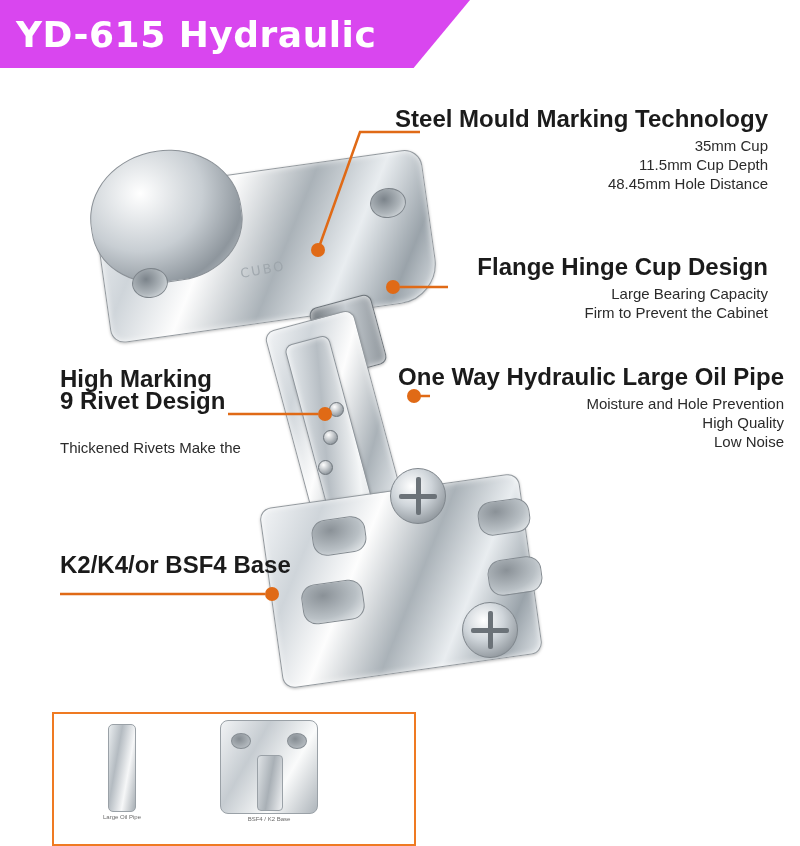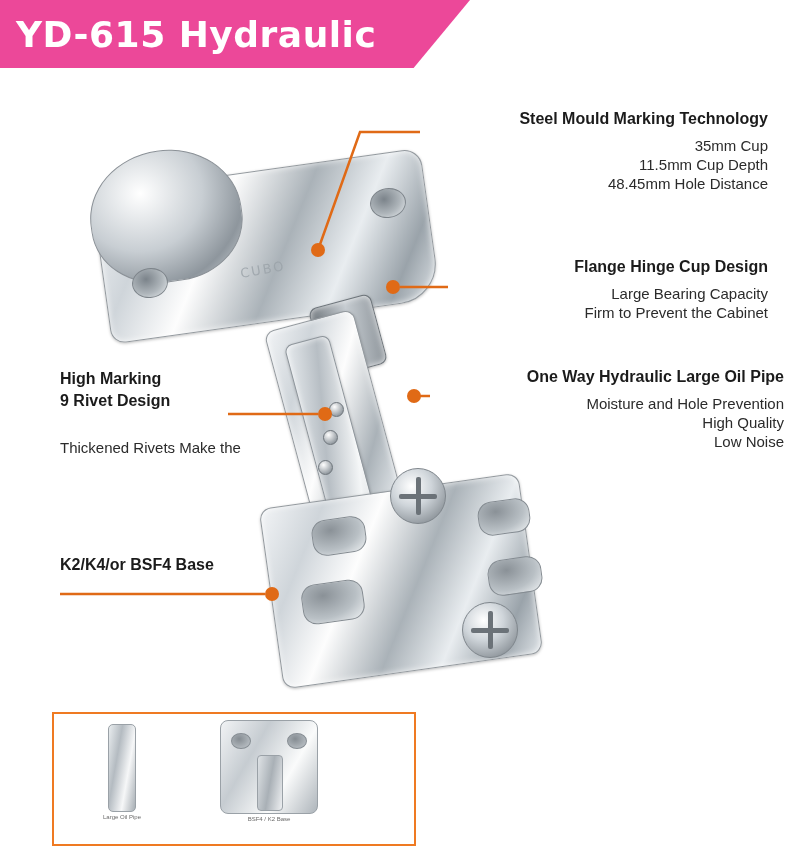--- a/index.html
+++ b/index.html
@@ -15,21 +15,21 @@
     overflow: hidden;
   }
 
   
   .header-banner {
     position: absolute;
     left: 0;
     top: 0;
     width: 470px;
     height: 68px;
-    background: #ec4899;
+    background: #d946ef;
     clip-path: polygon(0 0, 100% 0, 88% 100%, 0 100%);
     display: flex;
     align-items: center;
   }
   .header-title {
     color: #ffffff;
     font-size: 36px;
     font-weight: 700;
     letter-spacing: 0.5px;
     padding-left: 16px;
@@ -37,21 +37,21 @@
     white-space: nowrap;
   }
 
   
   .callout {
     position: absolute;
   }
   .callout .c-title {
     font-weight: bold;
     color: #1b1b1b;
-    font-size: 16px;
+    font-size: 24px;
     line-height: 22px;
   }
   .callout .c-lines {
     margin-top: 6px;
     color: #2b2b2b;
     font-size: 15px;
     line-height: 19px;
   }
   .align-right { text-align: right; }
   .align-left  { text-align: left;  }

